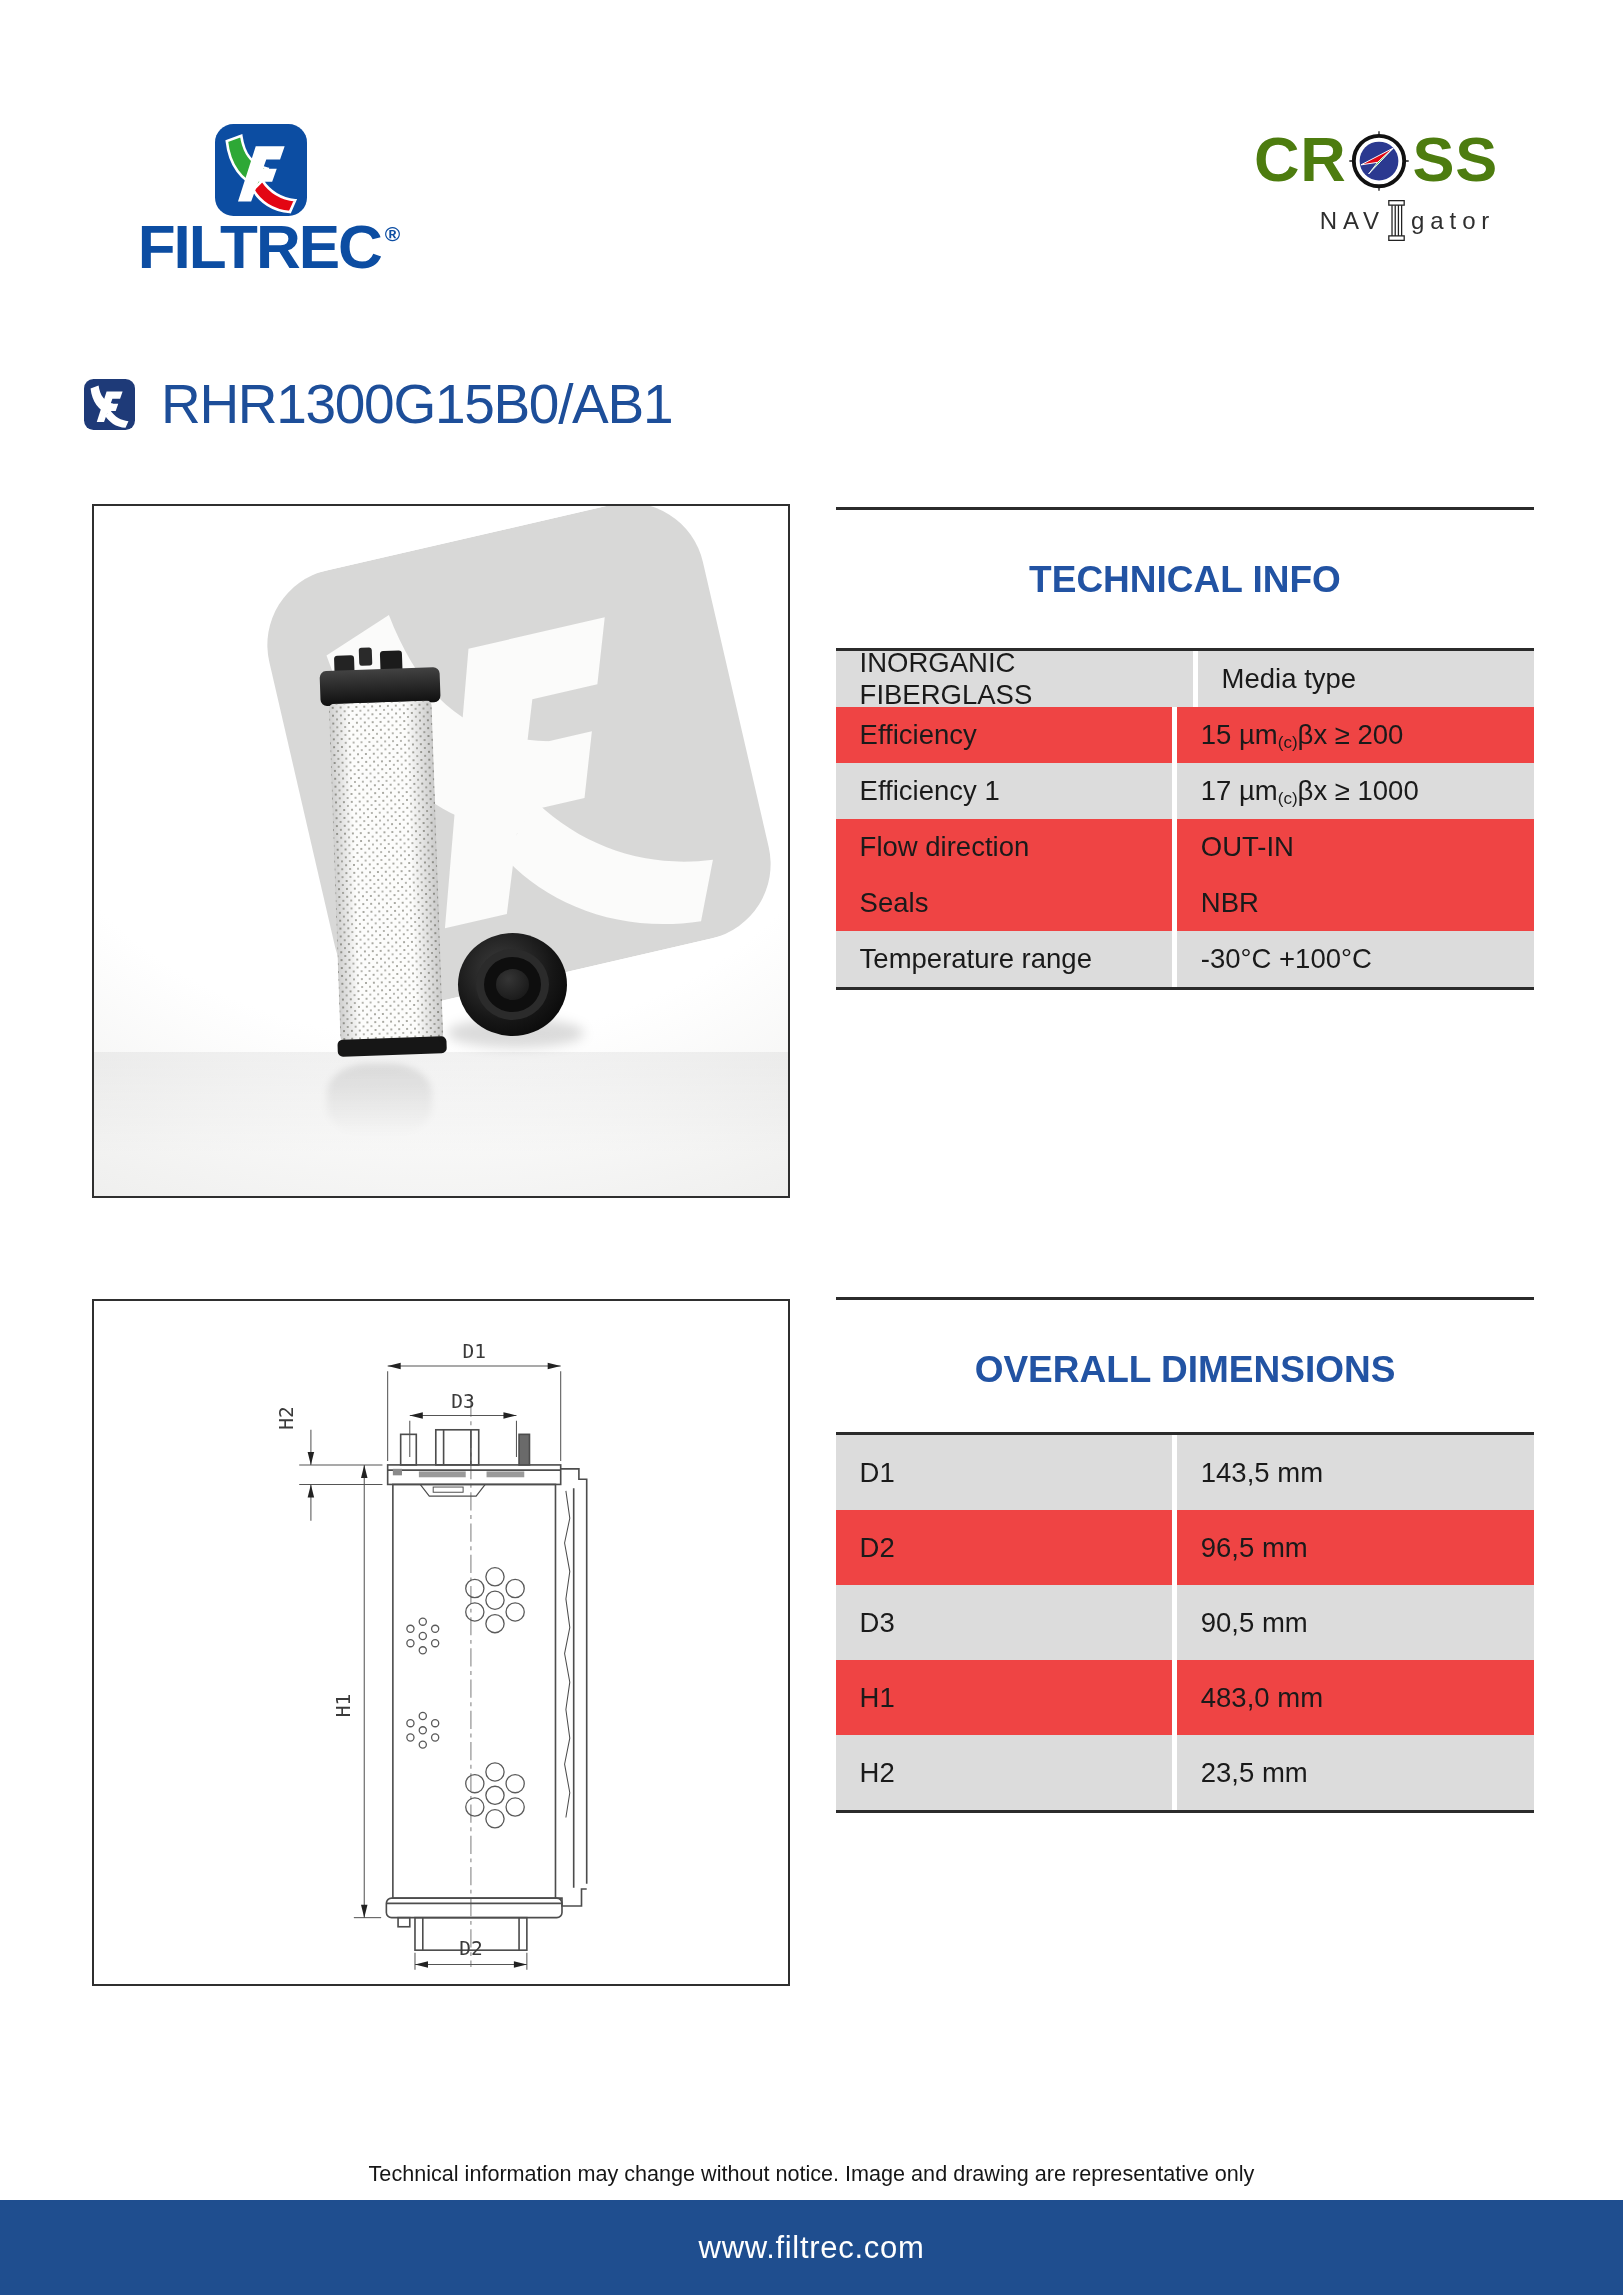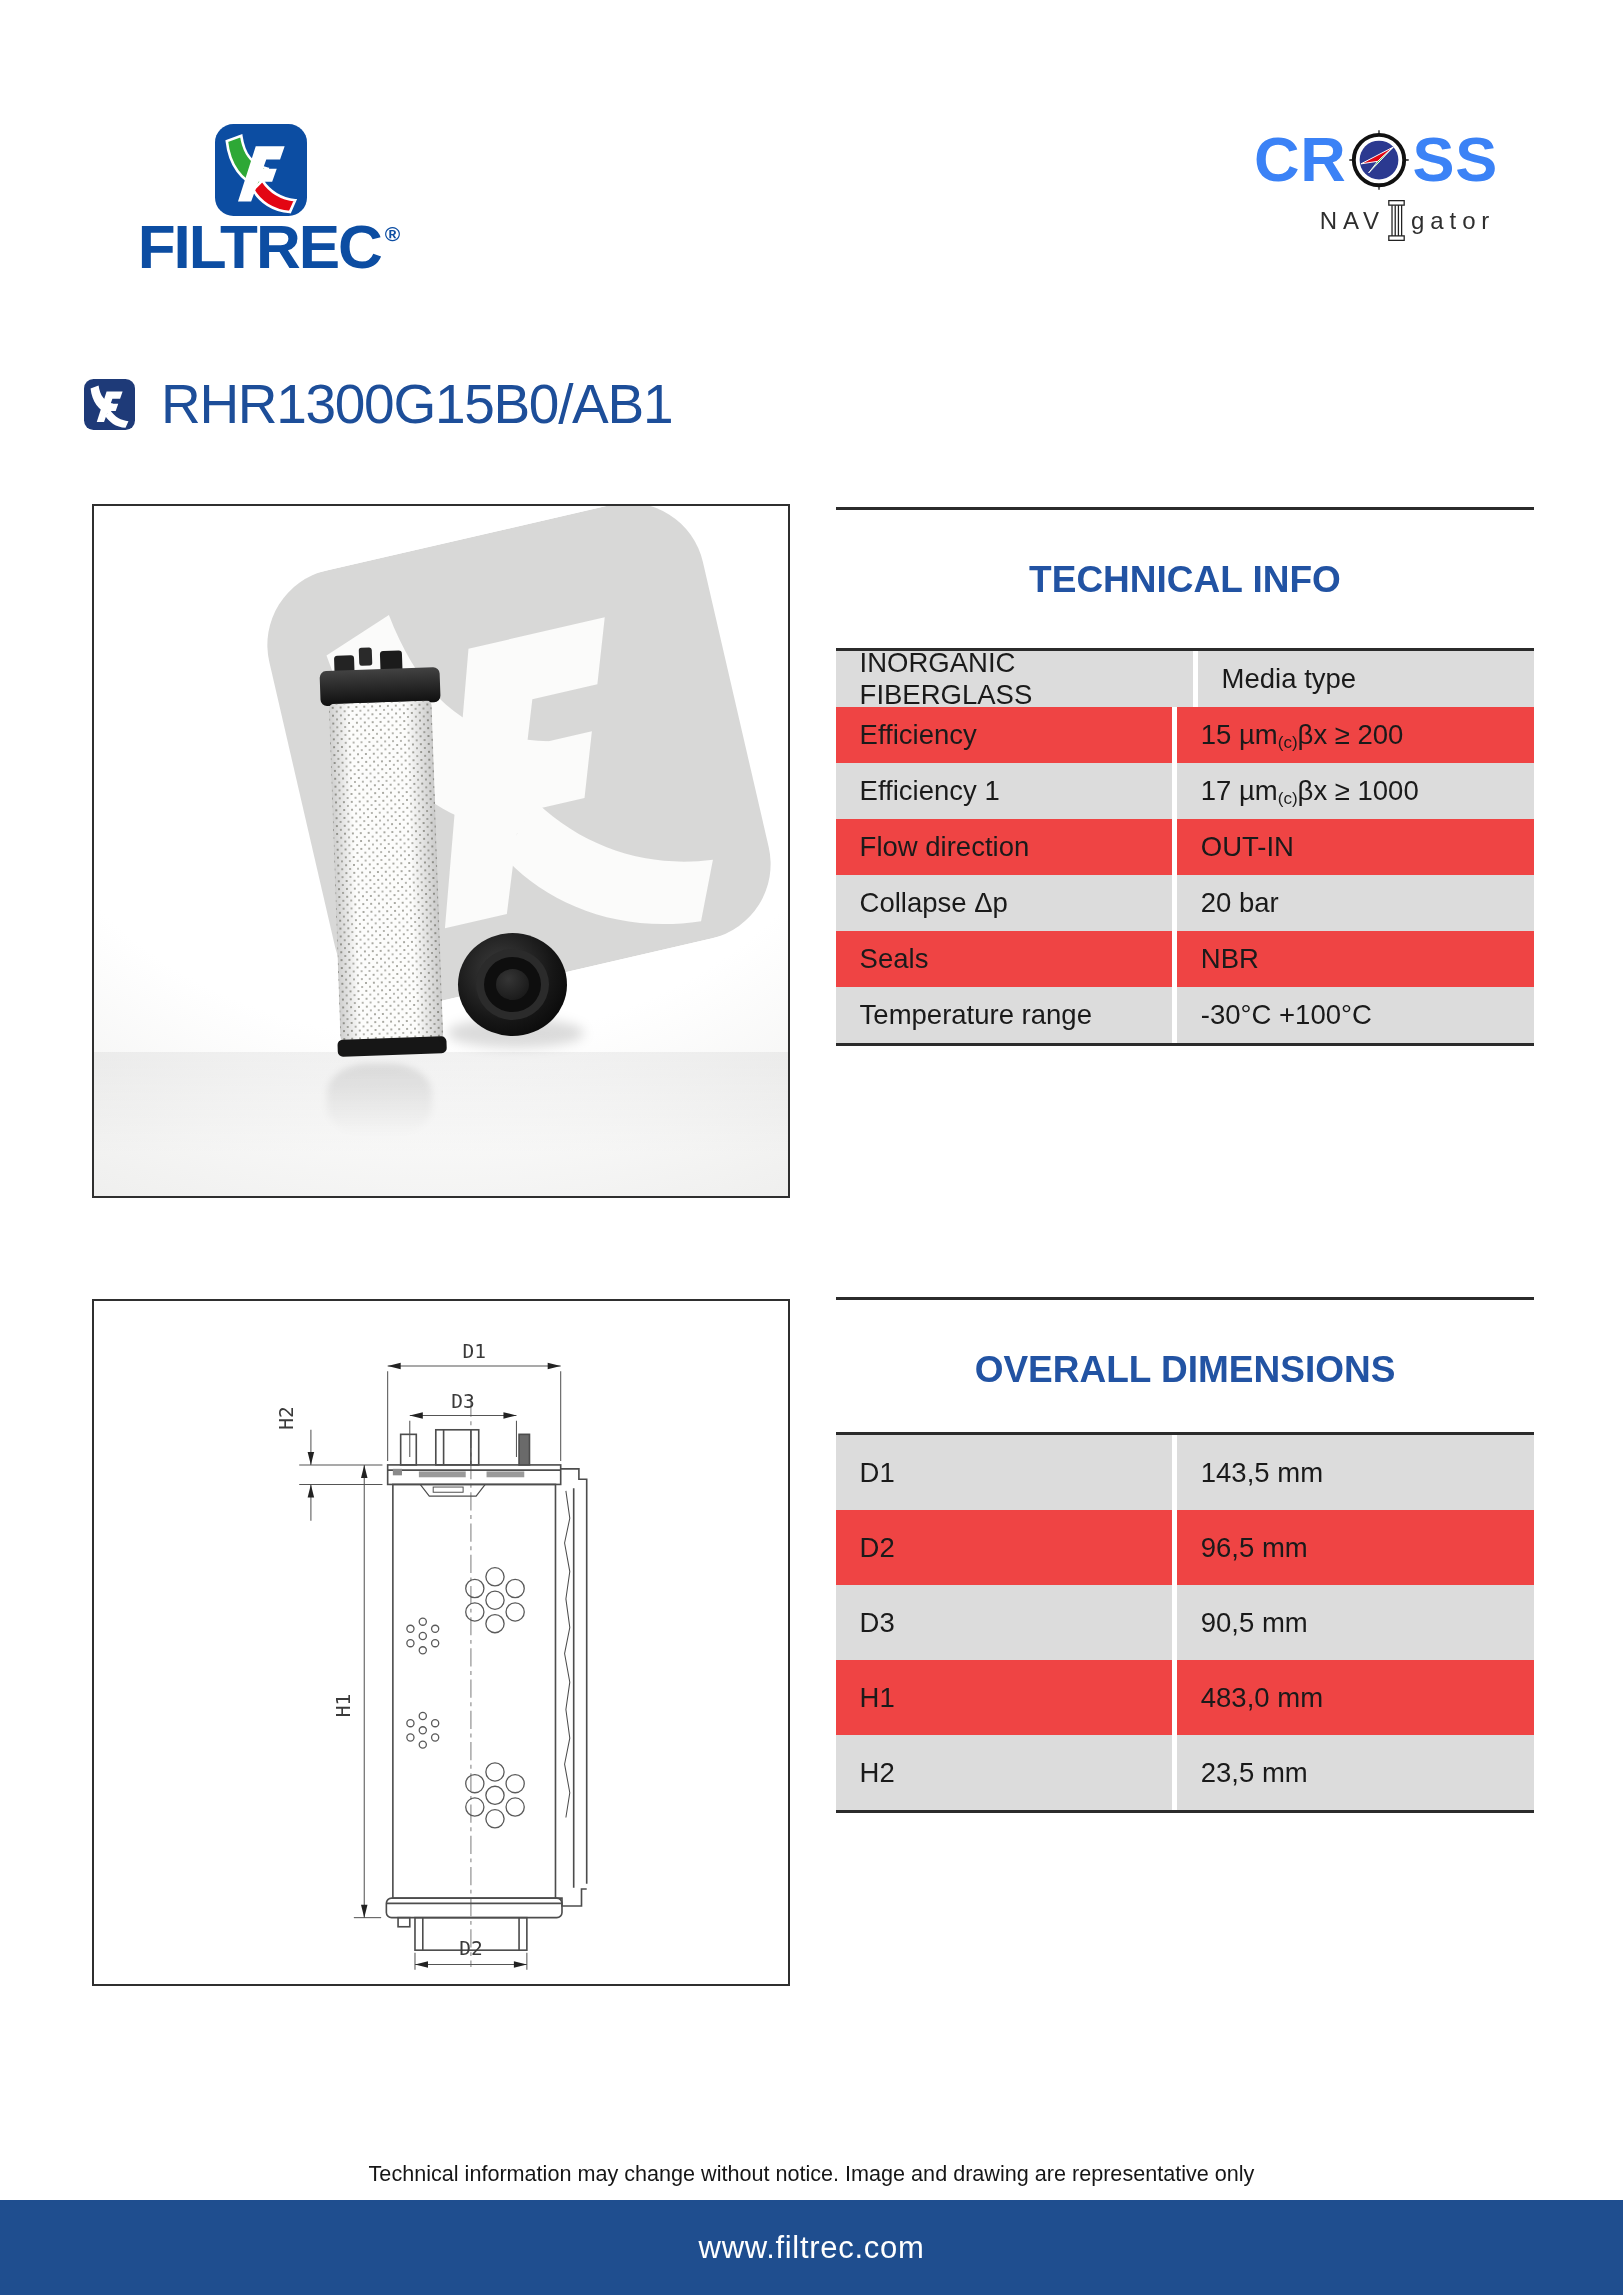--- a/index.html
+++ b/index.html
@@ -9,21 +9,21 @@
   }
   html,body{margin:0;padding:0;}
   body{width:1623px;height:2295px;background:#ffffff;font-family:"Liberation Sans",sans-serif;position:relative;overflow:hidden;}
 
   
   .filtrec-logo{position:absolute;left:122px;top:124px;display:flex;align-items:center;flex-direction:column;}
   .filtrec-word{margin-left:15.7px;font-size:62px;font-weight:bold;color:var(--brand-blue);letter-spacing:-2px;line-height:1;}
   .filtrec-reg{font-size:21px;font-weight:bold;color:var(--brand-blue);position:relative;top:-27.5px;margin-left:3.9px;letter-spacing:0;}
 
   .cross-logo{position:absolute;left:1254px;top:128px;display:flex;flex-direction:column;align-items:flex-end;}
-  .cross-row1{display:flex;align-items:flex-start;font-size:63px;font-weight:900;letter-spacing:0.7px;line-height:1;color:#3b82f6;}
+  .cross-row1{display:flex;align-items:center;font-size:63px;font-weight:900;letter-spacing:0.7px;line-height:1;color:#4d7c0f;}
   .cross-row1 svg{margin:0 2px;position:relative;top:1.3px;}
   .cross-row2{margin-top:2.6px;display:flex;align-items:flex-end;font-size:24px;letter-spacing:5.9px;color:#2e2e2e;padding-right:2.6px;}
   .cross-row2 svg{margin:0 6.5px 0 2.6px;position:relative;top:6.5px;}
 
   
   .product-title{position:absolute;left:84px;top:377px;display:flex;align-items:center;}
   .product-code{margin-left:26px;font-size:55px;font-weight:normal;color:var(--title-blue);letter-spacing:-1.3px;line-height:1;}
 
   
   .photo-box{position:absolute;left:92px;top:504px;width:698px;height:694px;border:2px solid #2f2f2f;box-sizing:border-box;overflow:hidden;
@@ -175,26 +175,20 @@
       <div class="tcell value">
         <span>17 µm</span>
         <span class="sub">(c)</span>
         <span> βx ≥ 1000</span>
       </div>
     </div>
     <div class="trow">
       <div class="tcell label">Flow direction</div>
       <div class="tcell value">
         <span>OUT-IN</span>
-      </div>
-    </div>
-    <div class="trow alt">
-      <div class="tcell label">Collapse Δp</div>
-      <div class="tcell value">
-        <span>20 bar</span>
       </div>
     </div>
     <div class="trow">
       <div class="tcell label">Seals</div>
       <div class="tcell value">
         <span>NBR</span>
       </div>
     </div>
     <div class="trow alt">
       <div class="tcell label">Temperature range</div>

